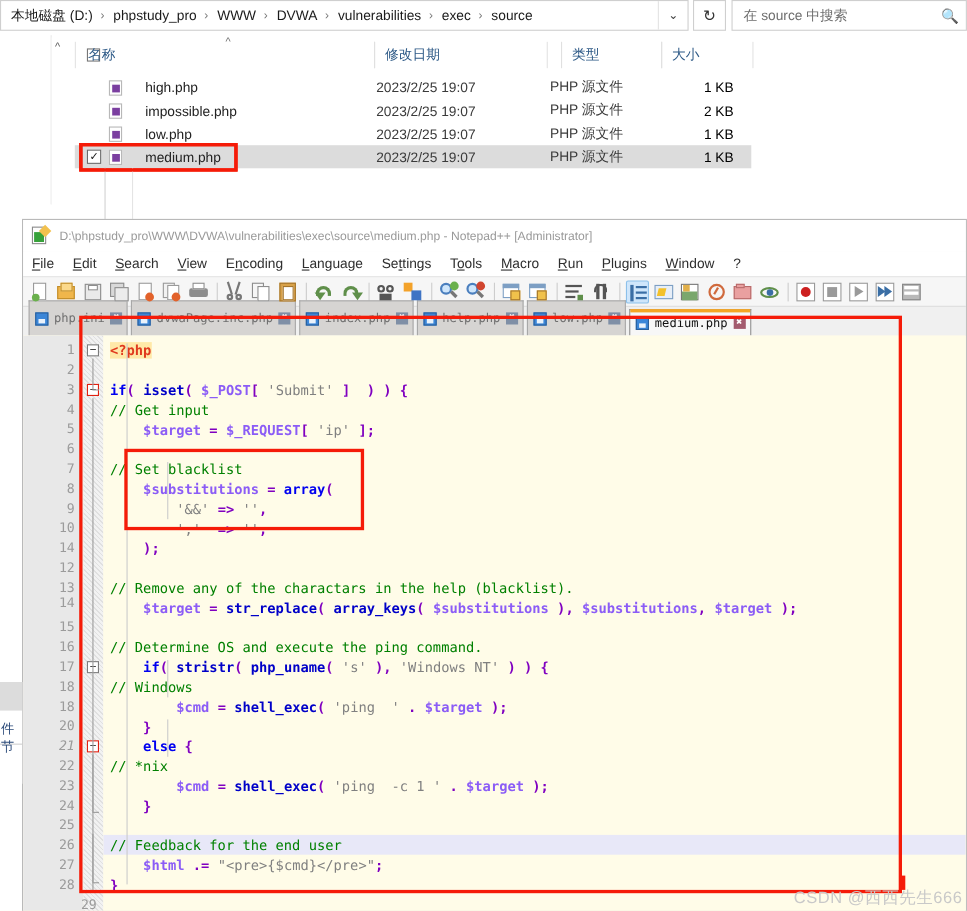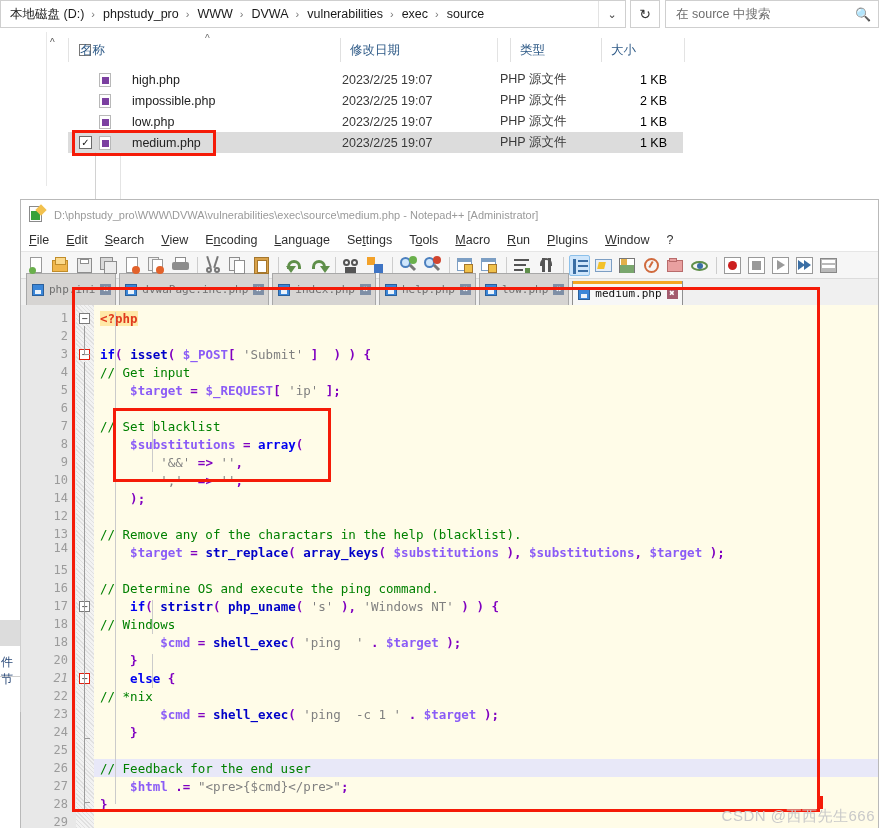--- a/index.html
+++ b/index.html
@@ -508,21 +508,21 @@
         <div class="ln" style="top: 330px; left: 0px; width: 47px;">18</div>
         <div class="ln" style="top: 348px; left: 0px; width: 47px;">20</div>
         <div class="ln" style="top: 366px; left: 0px; width: 47px; font-style: italic;">21</div>
         <div class="ln" style="top: 384px; left: 0px; width: 47px;">22</div>
         <div class="ln" style="top: 402px; left: 0px; width: 47px;">23</div>
         <div class="ln" style="top: 420px; left: 0px; width: 47px;">24</div>
         <div class="ln" style="top: 438px; left: 0px; width: 47px;">25</div>
         <div class="ln" style="top: 456px; left: 0px; width: 47px;">26</div>
         <div class="ln" style="top: 474px; left: 0px; width: 47px;">27</div>
         <div class="ln" style="top: 492px; left: 0px; width: 47px;">28</div>
-        <div class="ln" style="top: 510px; left: 0px; width: 47px;">29</div>
+        <div class="ln" style="top: 510px; left: 0px; width: 47px; padding-left: 20px;">29</div>
       </div>
     <div id="fold-layer"></div>
   </div>
 </div>
 
 <div class="anno" style="left:72px;top:130px;width:144px;height:26px;"></div>
 <div class="anno" style="left:72px;top:287px;width:748px;height:525px;"></div>
 <div class="anno" style="left:113px;top:408px;width:218px;height:74px;"></div>
 
 <div class="leftstrip">

